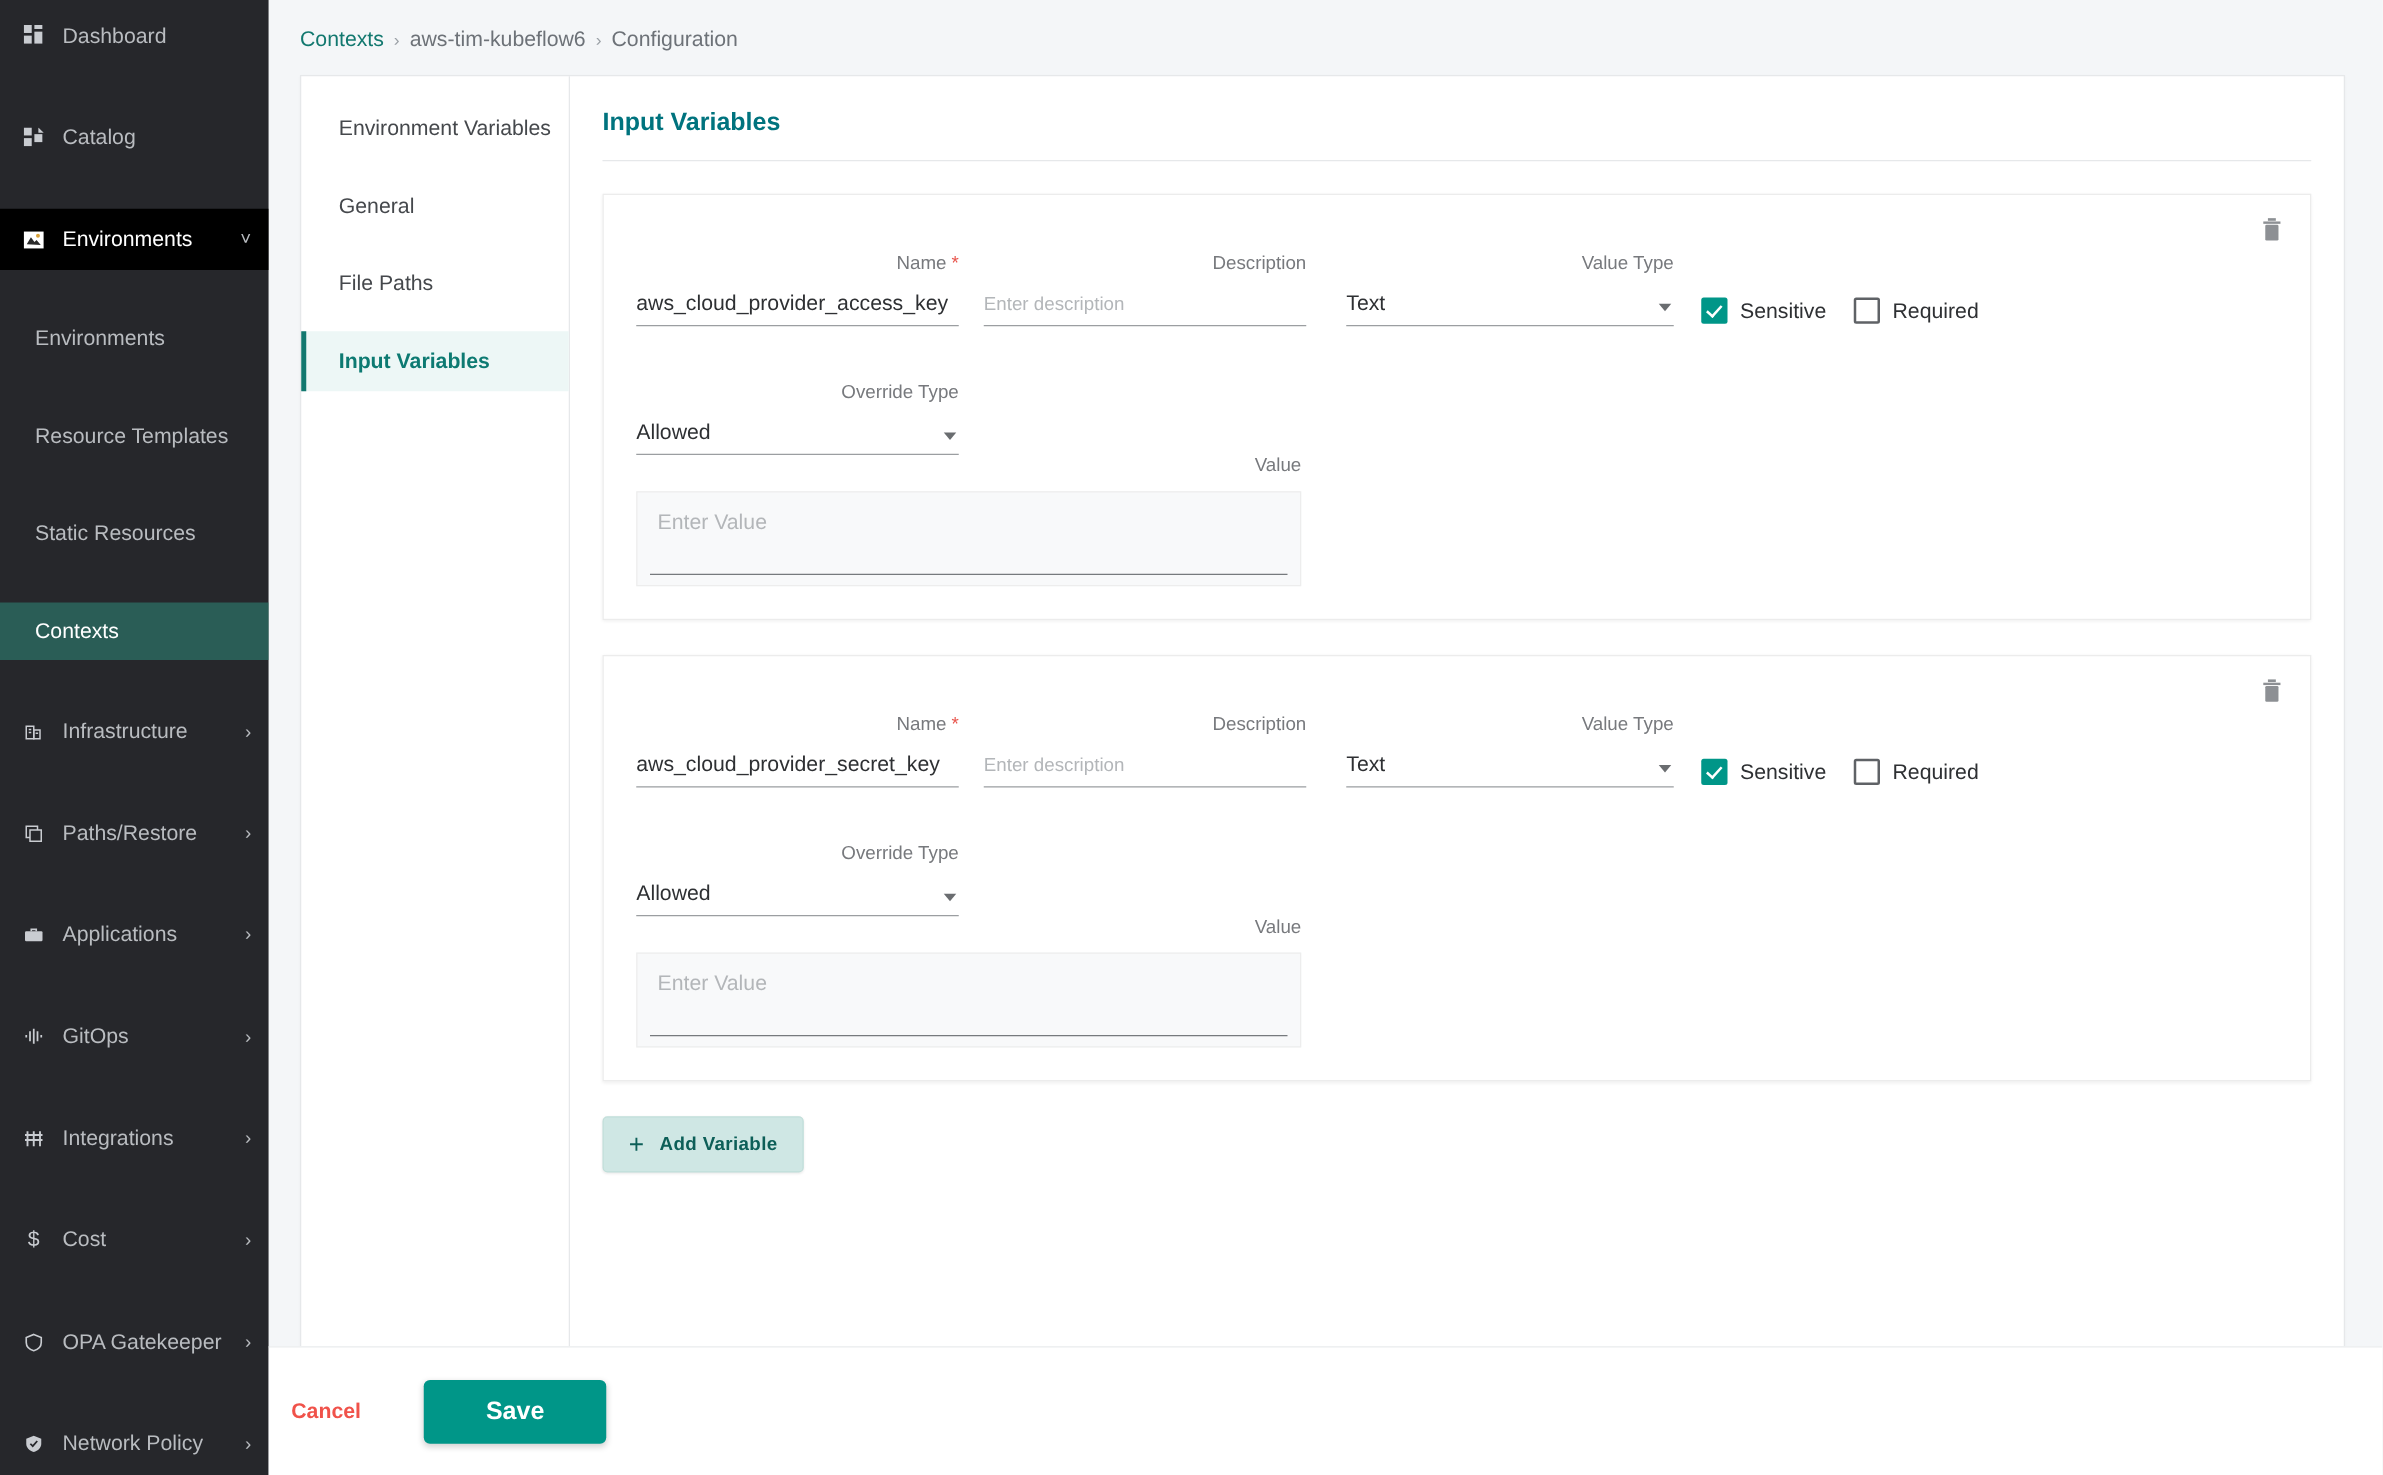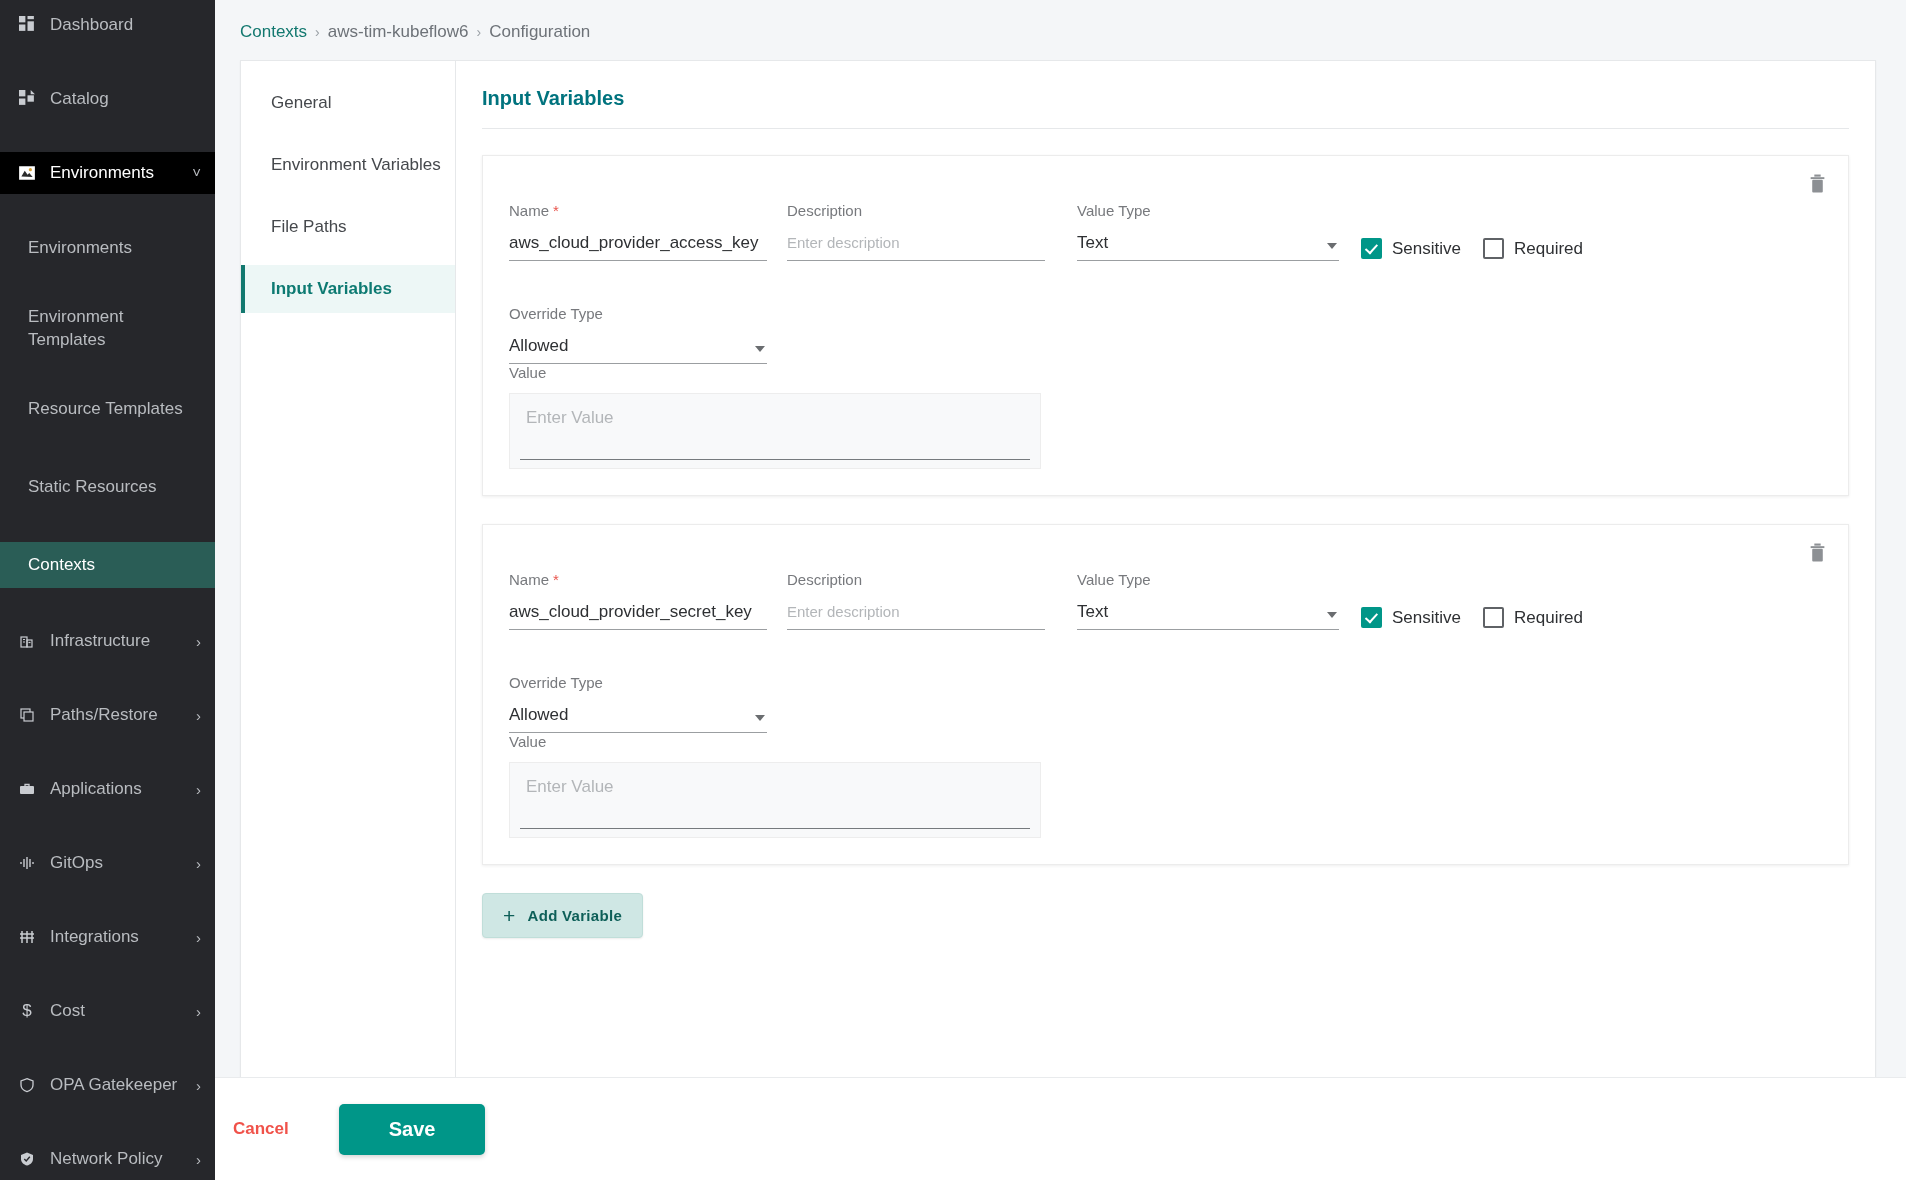--- a/index.html
+++ b/index.html
@@ -102,21 +102,21 @@
   .trash-btn {
     position: absolute; top: 14px; right: 18px;
     width: 26px; height: 26px; cursor: pointer;
     display: flex; align-items: center; justify-content: center;
   }
 
   .row1 { display: flex; align-items: flex-end; padding-top: 24px; }
   .row2 { display: flex; padding-top: 30px; flex-direction: column; }
 
   .fld { display: flex; flex-direction: column; }
-  .fld-label { font-size: 15px; color: #77797d; margin-bottom: 12px; }
+  .fld-label { font-size: 15px; color: #77797d; margin-bottom: 12px; text-align: right; }
   .req-star { color: #e8554d; margin-left: 4px; }
 
   .uline {
     border: 0; border-bottom: 1px solid #9b9ea1;
     background: transparent;
     font-size: 17px; color: #2e3033;
     padding: 2px 0 7px 0;
     font-family: "Liberation Sans", sans-serif;
     outline: none; width: 100%;
   }
@@ -239,23 +239,20 @@
           </svg>
       </span>
       <span class="lbl">Environments</span>
       <span class="chev">˅</span>
     </div>
 
     <div class="sub-item">
       <span class="sublbl">Environments</span>
     </div>
     <div class="sub-item">
-      <span class="sublbl">Environment Templates</span>
-    </div>
-    <div class="sub-item">
       <span class="sublbl">Resource Templates</span>
     </div>
     <div class="sub-item">
       <span class="sublbl">Static Resources</span>
     </div>
     <div class="sub-item active">
       <span class="sublbl">Contexts</span>
     </div>
 
     <div class="nav-item">
@@ -358,24 +355,24 @@
       <span class="sep">›</span>
       <span class="crumb">aws-tim-kubeflow6</span>
       <span class="sep">›</span>
       <span class="crumb">Configuration</span>
     </div>
 
     <div class="panel">
 
       <div class="tabs">
         <div class="tab">
-          <span>General</span>
+          <span>Environment Variables</span>
         </div>
         <div class="tab">
-          <span>Environment Variables</span>
+          <span>General</span>
         </div>
         <div class="tab">
           <span>File Paths</span>
         </div>
         <div class="tab active">
           <span>Input Variables</span>
         </div>
       </div>
 
       <div class="content">

